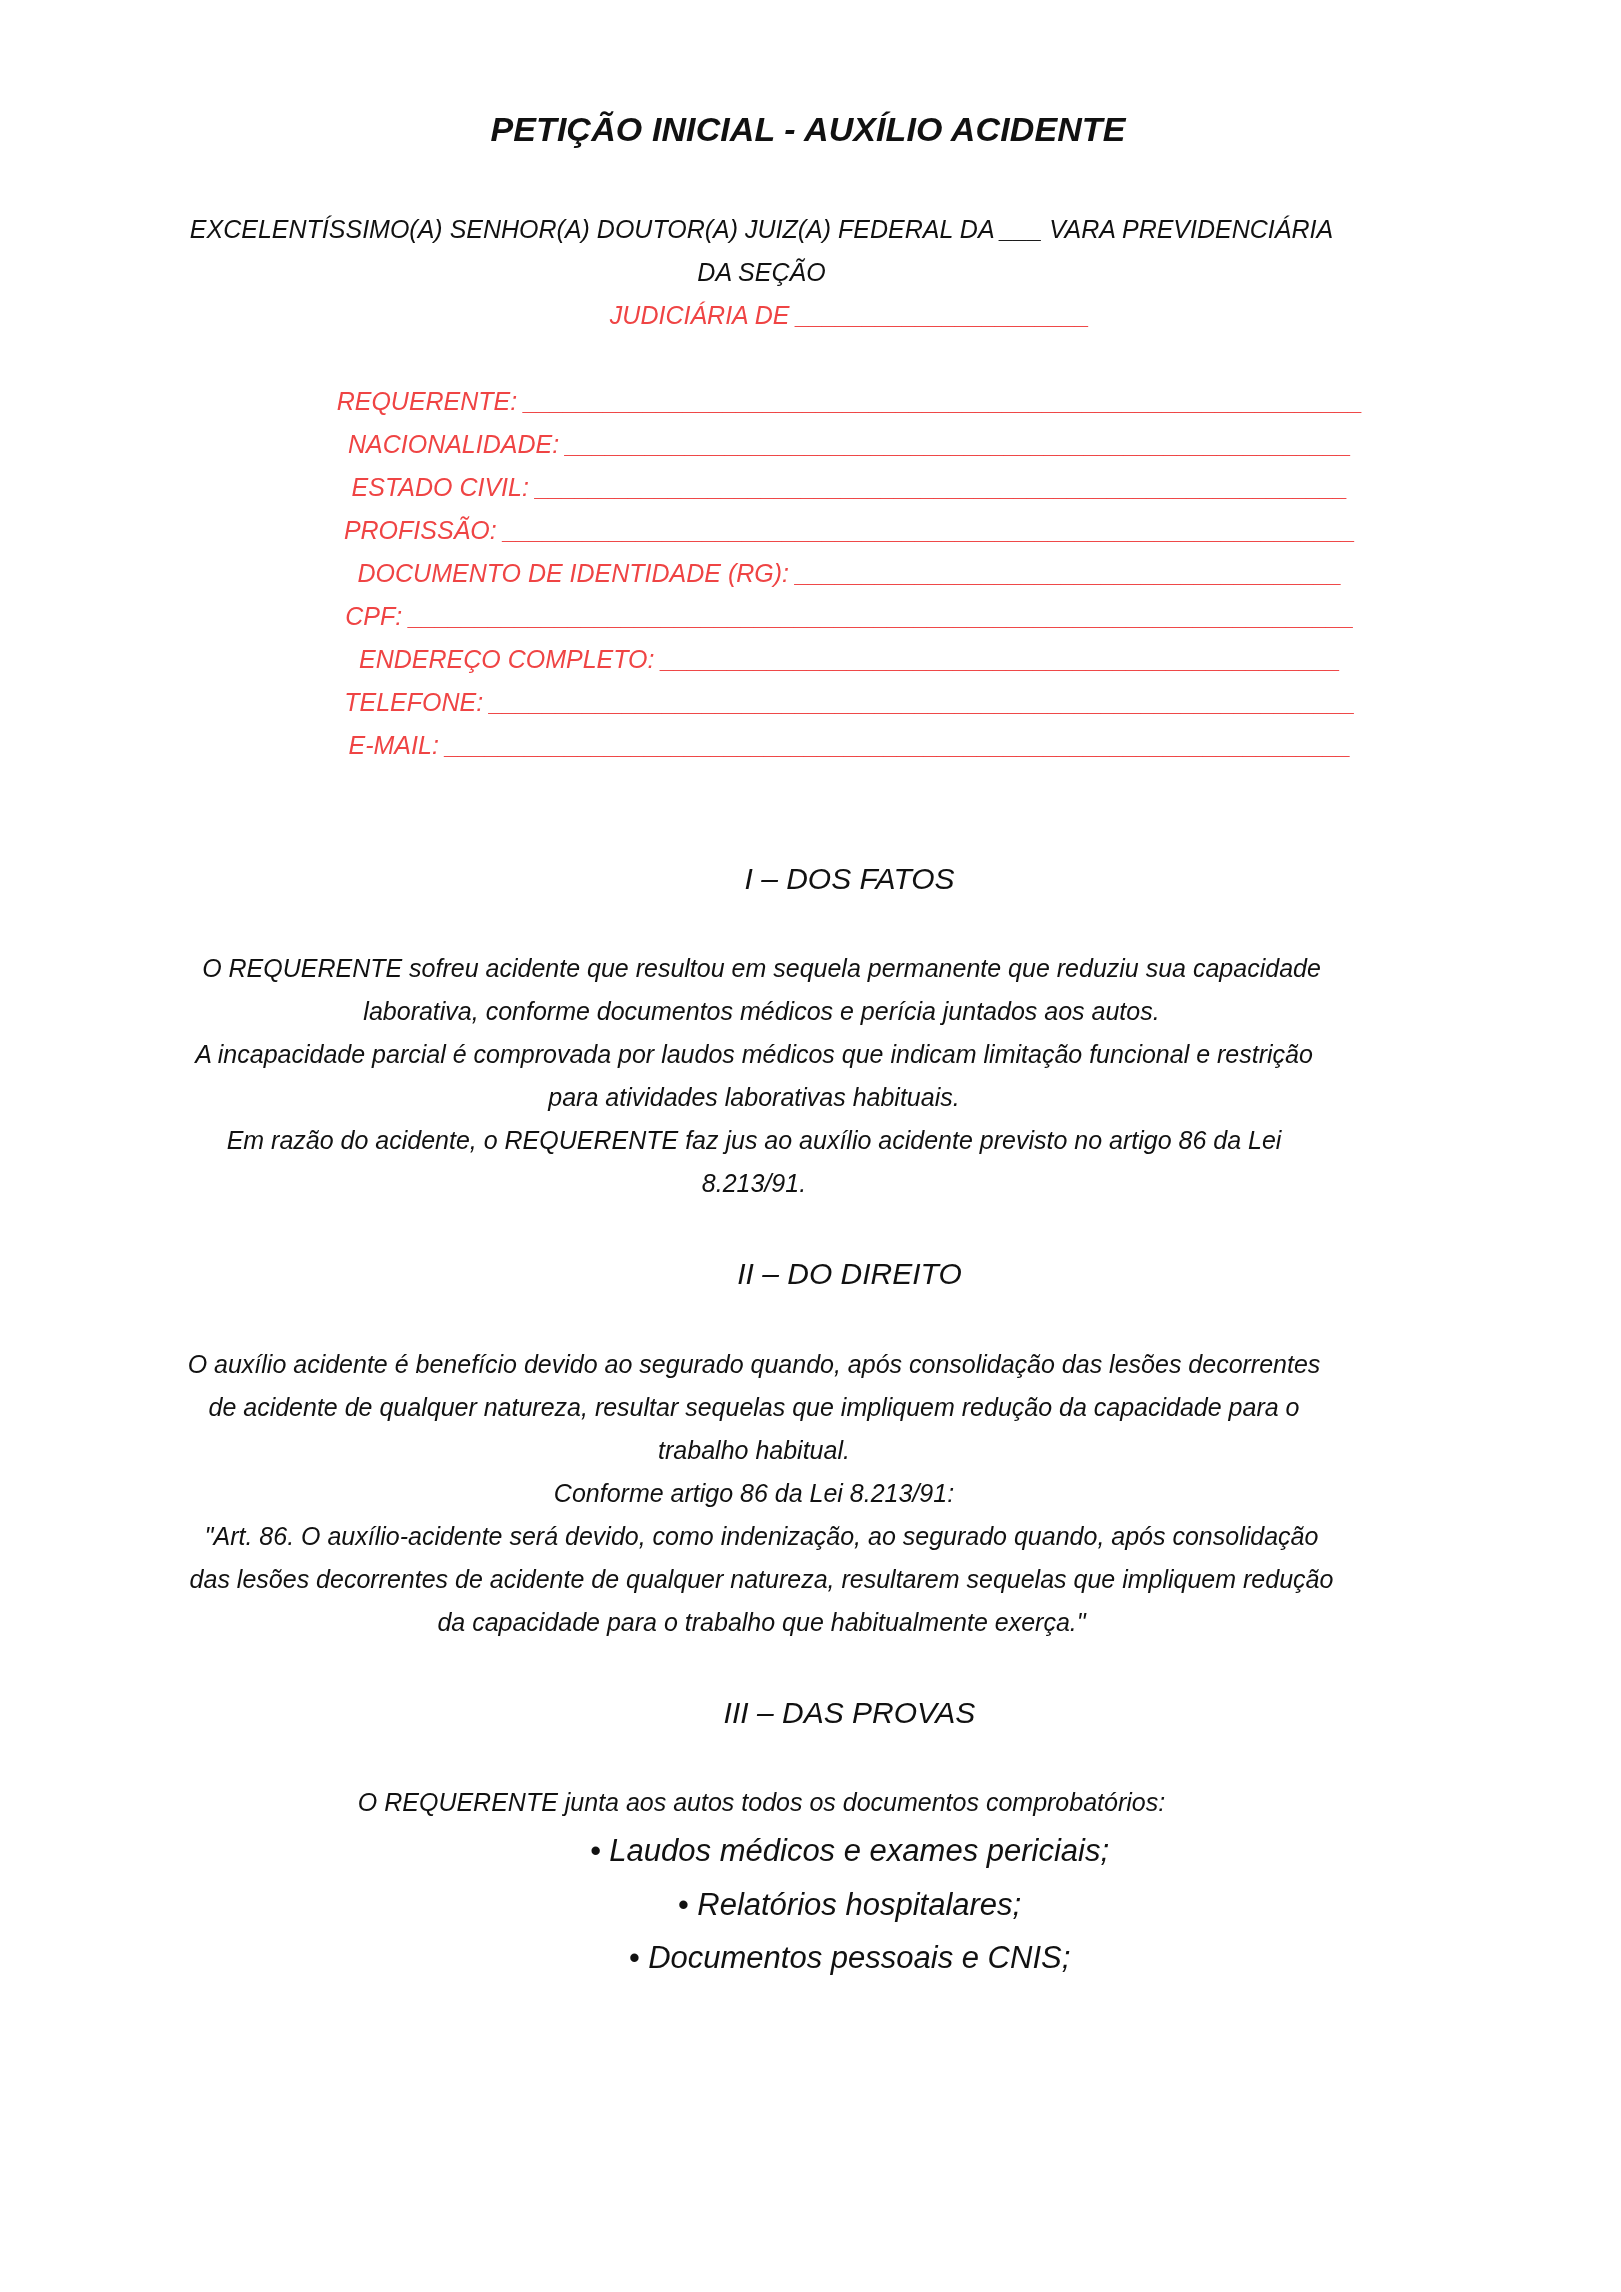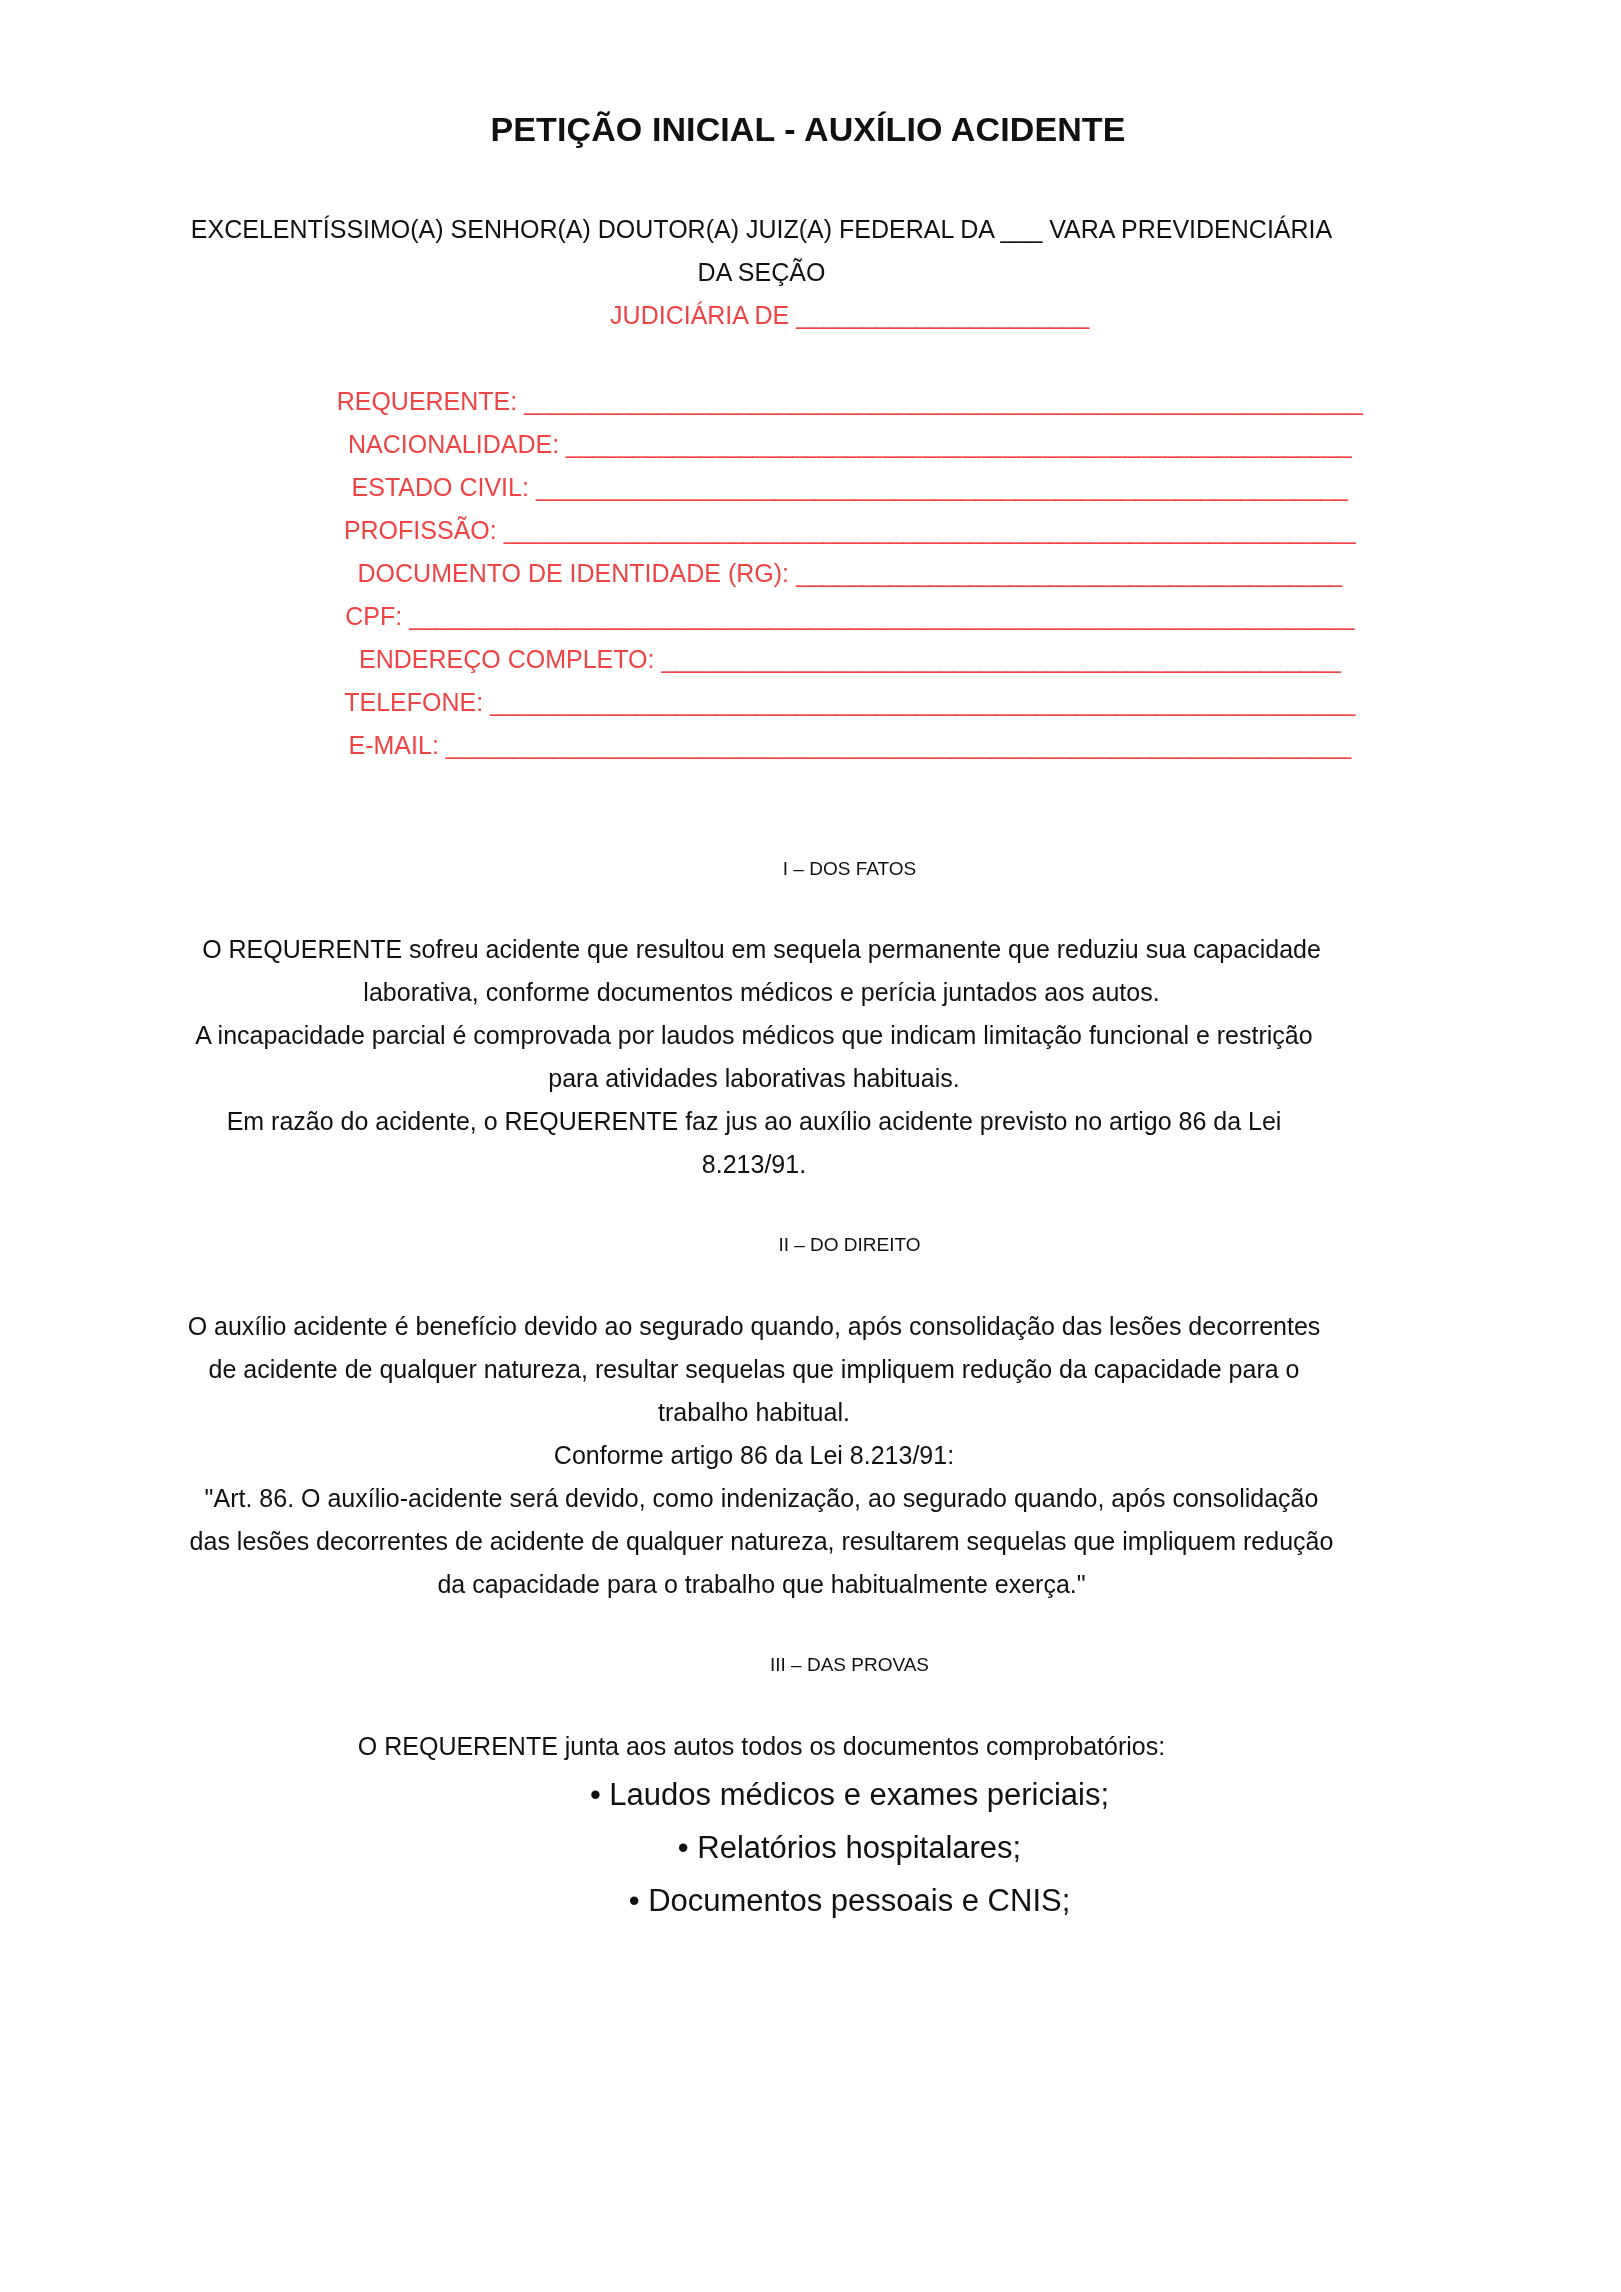--- a/index.html
+++ b/index.html
@@ -10,20 +10,21 @@
   }
   .page {
     position: relative;
     width: 1545px;
     height: 2293px;
     background: #ffffff;
     margin: 0 auto;
     overflow: hidden;
     font-family: "Liberation Sans", sans-serif;
     color: #000000;
+    font-style: italic;
     -webkit-font-smoothing: antialiased;
   }
   .content {
     position: absolute;
     left: 145px;
     top: 0;
     width: 1333px;
   }
   .doc-title {
     text-align: center;
@@ -53,21 +54,21 @@
     font-size: 25px;
     line-height: 1.72;
     white-space: nowrap;
     color: #ef4444;
   }
   .rule {
     letter-spacing: -0.6px;
   }
   .section-head {
     margin: 0;
-    font-size: 19px;
+    font-size: 30px;
     line-height: 1.72;
     color: #111111;
   }
   .bullet {
     margin: 0;
     font-size: 31px;
     line-height: 1.72;
     color: #111111;
   }
   .body-wrap {

